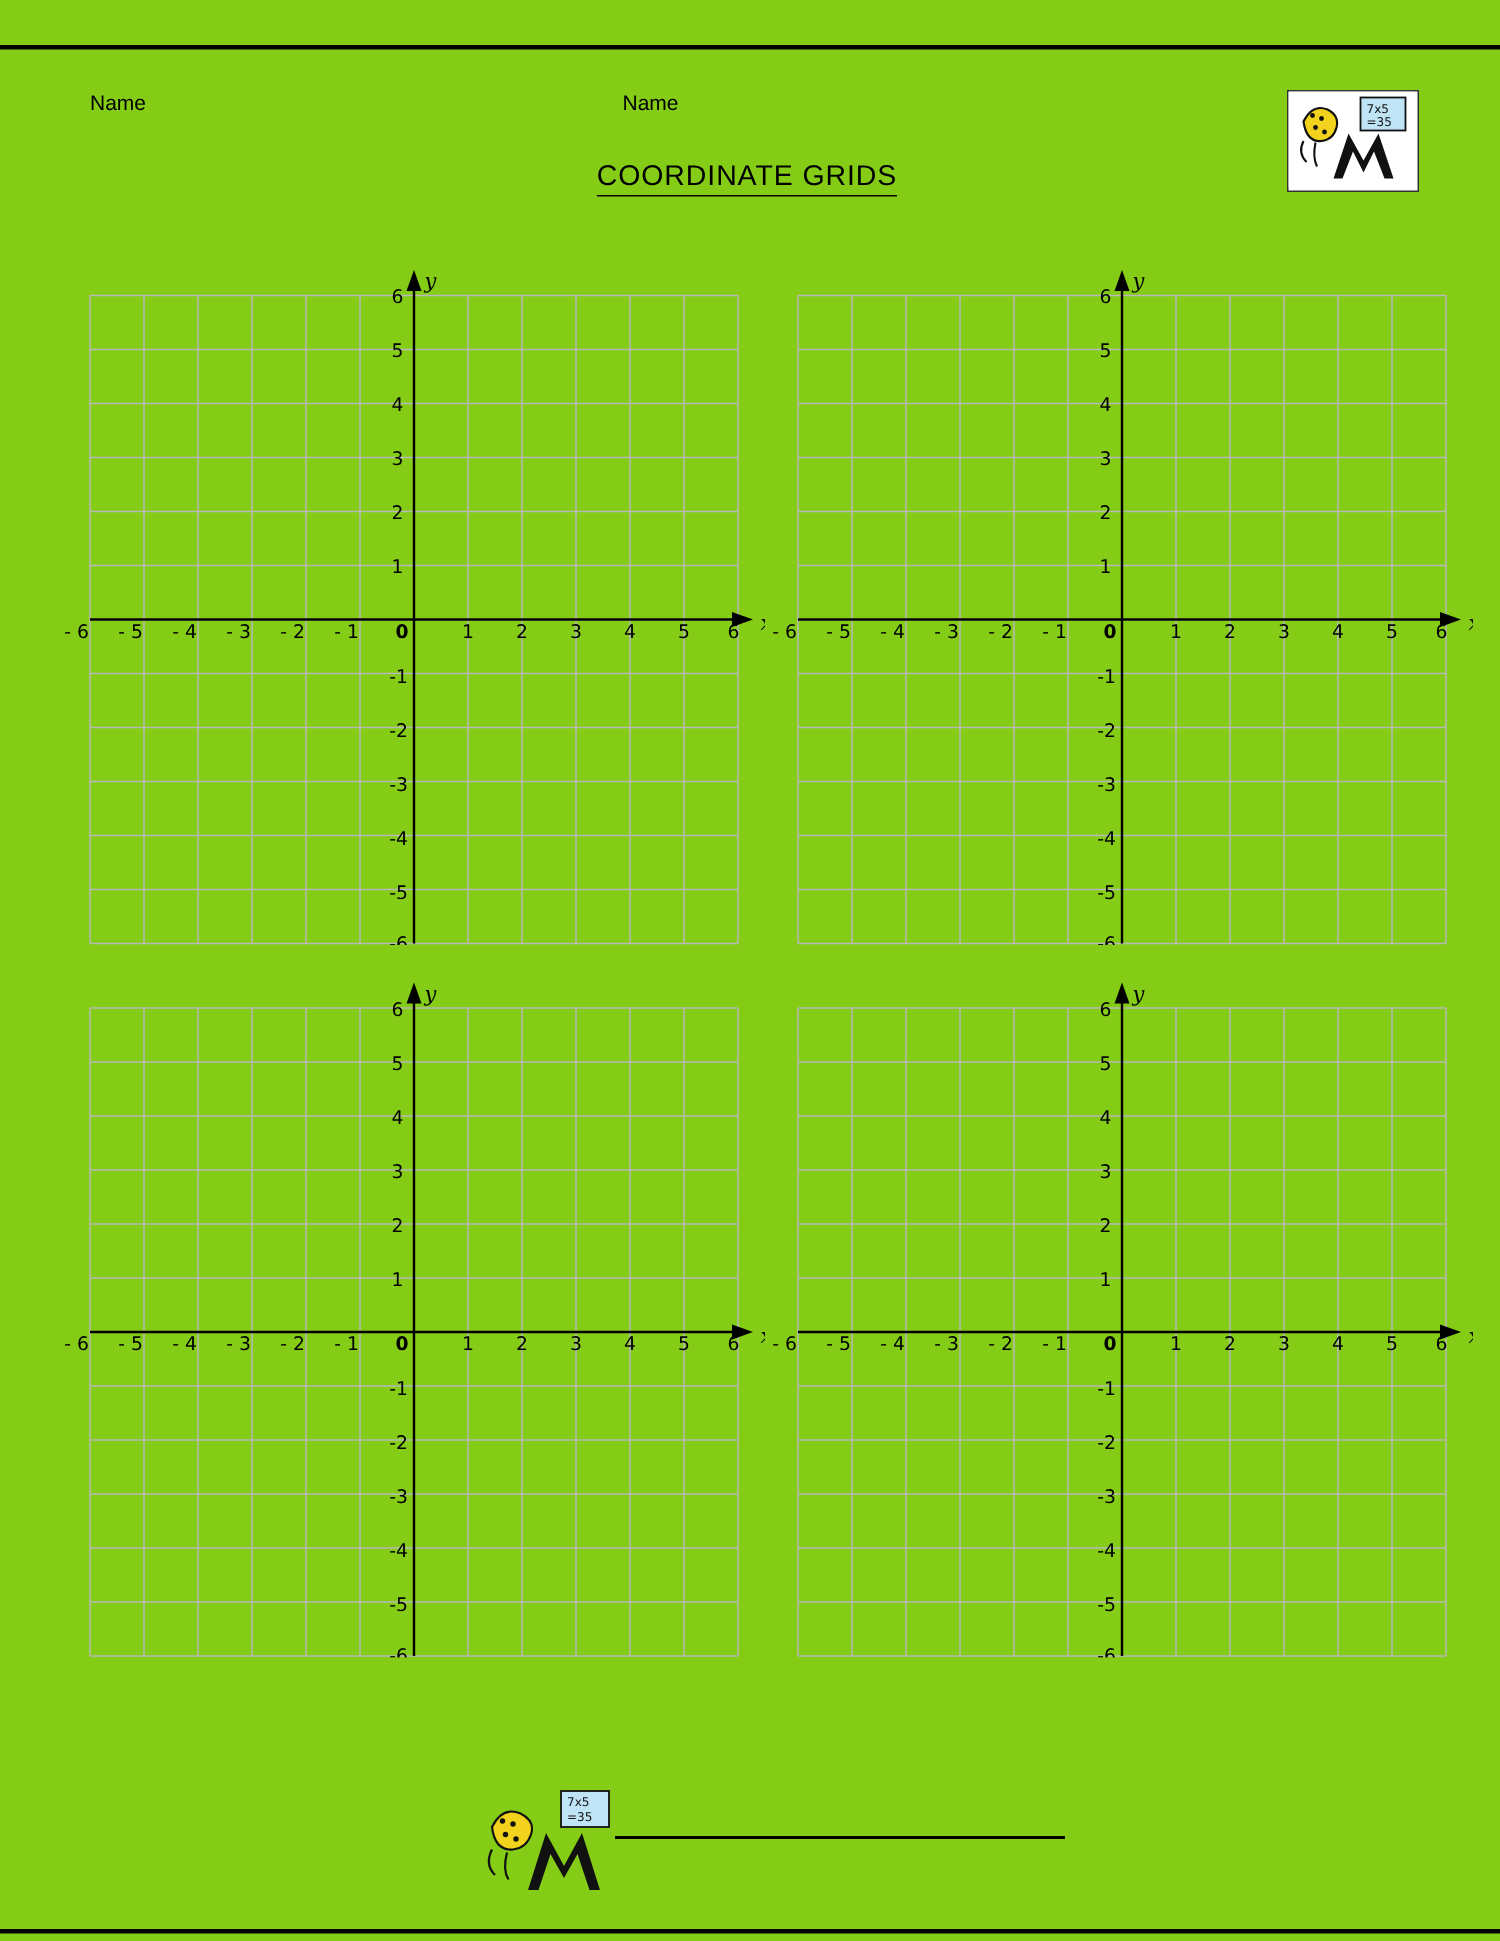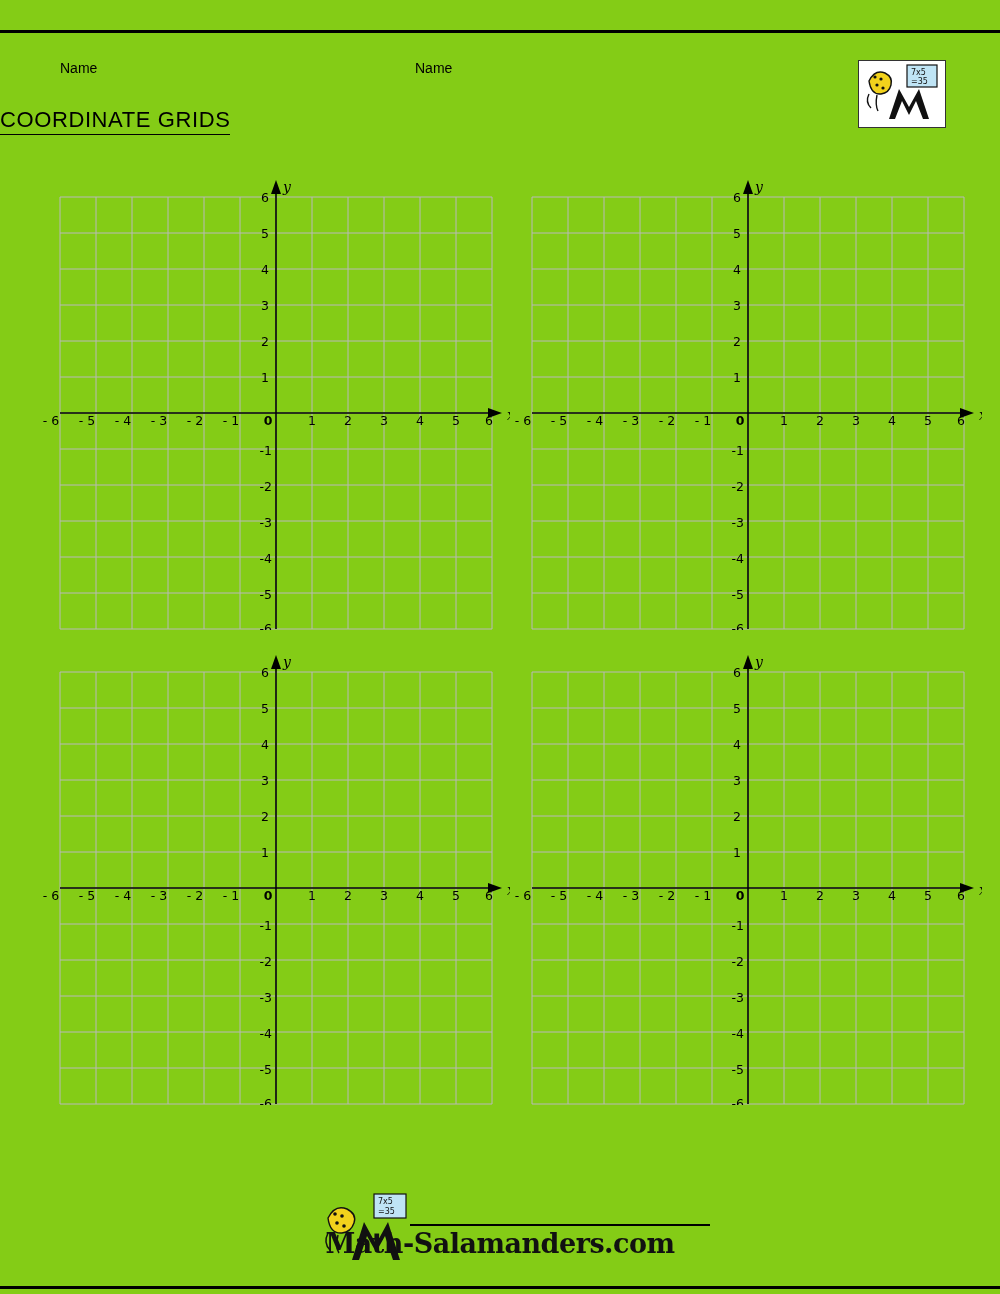--- a/index.html
+++ b/index.html
@@ -45,21 +45,22 @@
     left: 415px;
     top: 60px;
     font-size: 14px;
     color: #000;
   }
   .title {
     position: absolute;
     left: 0;
     top: 107px;
     width: 996px;
-    font-size: 22px;
+    text-align: center;
+    font-size: 19px;
     letter-spacing: 0.6px;
     color: #000;
   }
   .title span {
     border-bottom: 1.5px solid #000;
     padding-bottom: 2px;
   }
 
   
   .logo-box {
@@ -425,16 +426,15 @@
       <circle cx="24" cy="24" r="1.8" fill="#111"></circle>
       <circle cx="19" cy="31" r="1.8" fill="#111"></circle>
       <circle cx="26" cy="34" r="1.8" fill="#111"></circle>
       <path d="M10 41 q-5 10 2 17" fill="none" stroke="#111" stroke-width="1.5"></path>
       <path d="M20 43 q-3 12 1 18" fill="none" stroke="#111" stroke-width="1.5"></path>
       <path d="M34 68 L46 30 L58 52 L70 30 L82 68 L75 68 L67 44 L58 60 L49 44 L41 68 Z" fill="#111"></path>
     </svg>
   </div>
 
   <div class="footer-rule"></div>
-  <div class="footer-url">Math-Salamanders.com</div>
 
   <div class="bottom-rule"></div>
 </div>
 
 </body></html>

